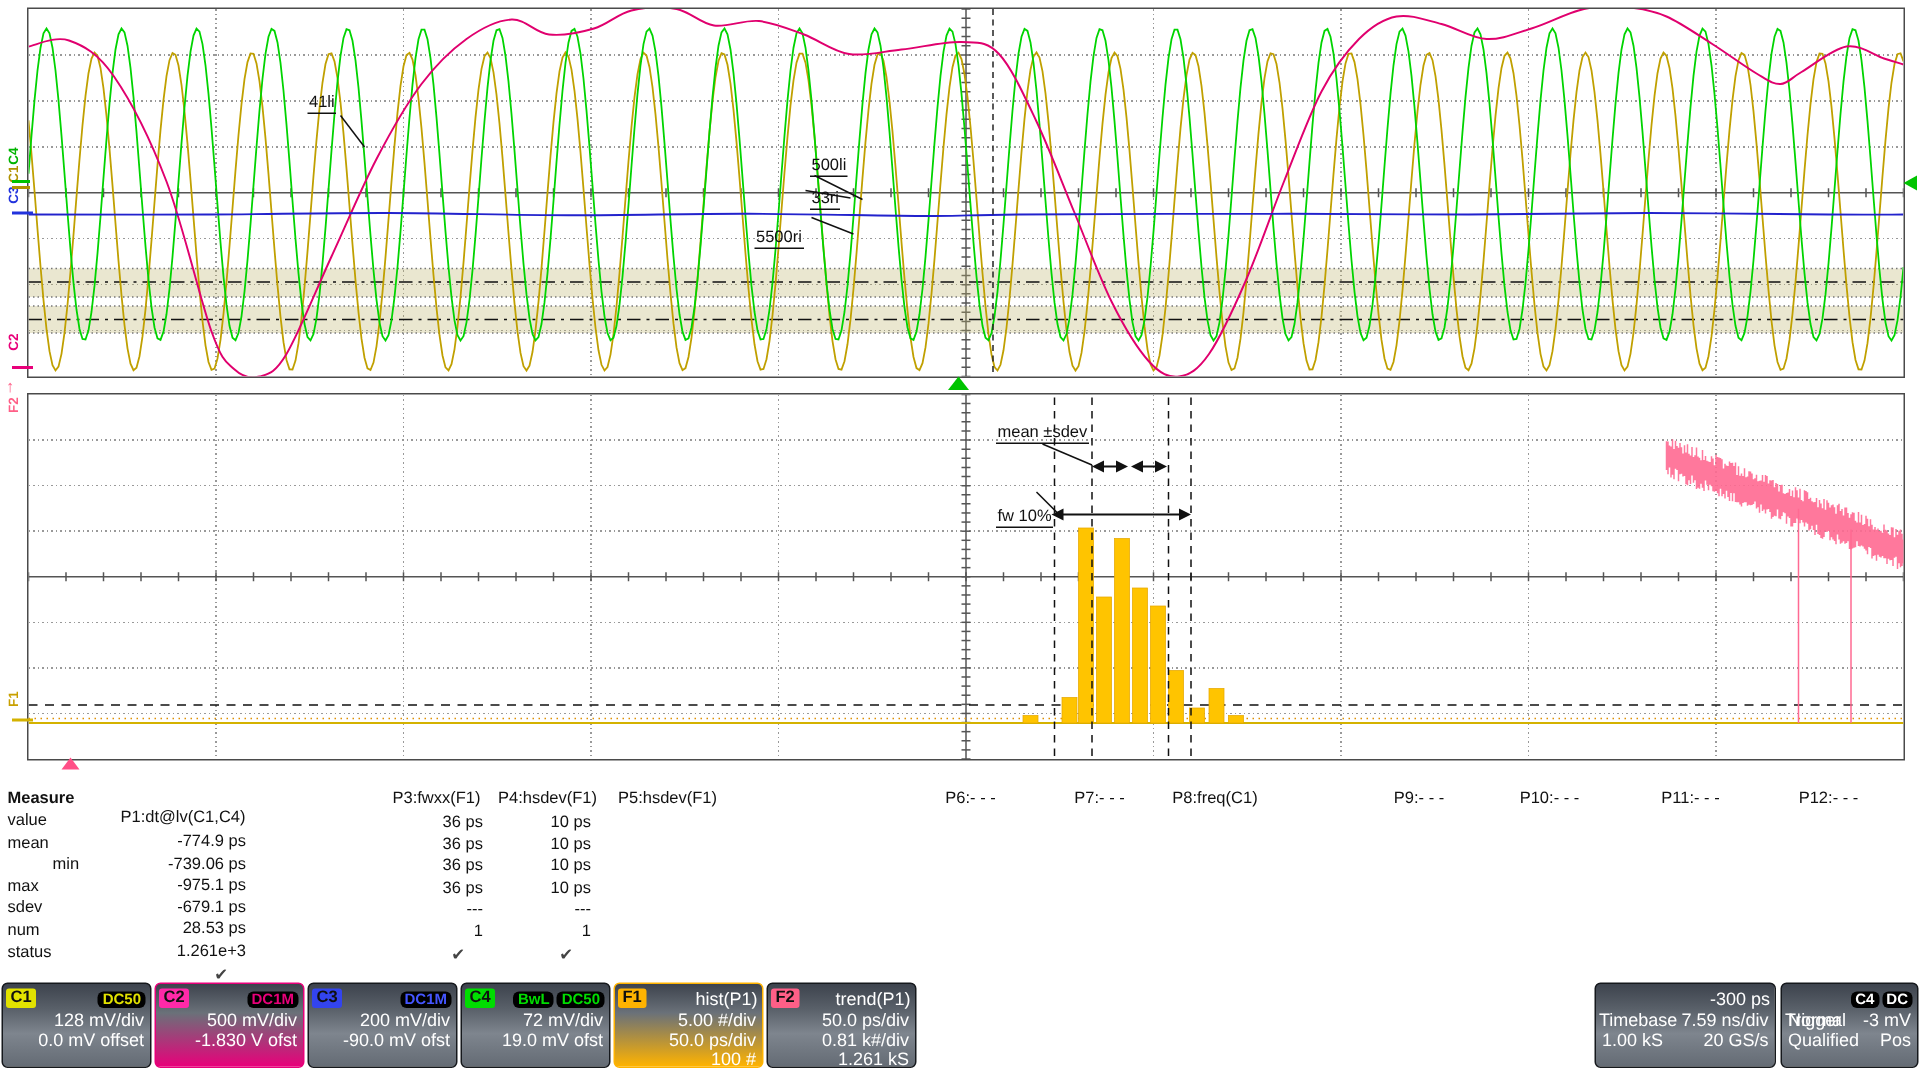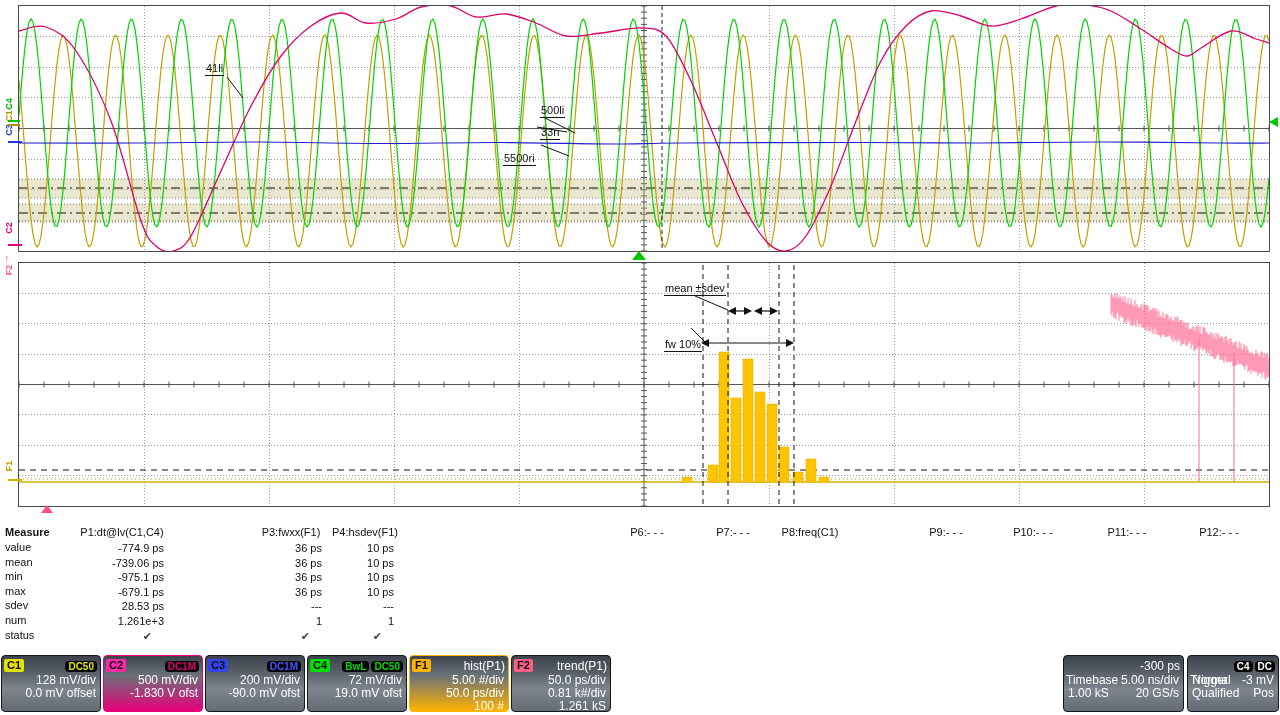--- a/index.html
+++ b/index.html
@@ -324,26 +324,26 @@
   <div class="tri" style="left:632px;top:251px;border-left:7px solid transparent;border-right:7px solid transparent;border-bottom:9px solid #00c400;"></div>
 
   <div class="tri" style="left:1269px;top:117px;border-top:5px solid transparent;border-bottom:5px solid transparent;border-right:9px solid #00c400;"></div>
 
   <div class="tri" style="left:41px;top:505px;border-left:6px solid transparent;border-right:6px solid transparent;border-bottom:8px solid #ff4f87;"></div>
 
   <div id="measure">
     <div class="mtitle">Measure</div>
   <div class="mrl" style="top: 16px;">value</div>
       <div class="mrl" style="top: 30.6px;">mean</div>
-      <div class="mrl" style="top: 45.2px;">min</div>
+      <div class="mrl" style="top: 45.2px; margin-left: 30px;">min</div>
       <div class="mrl" style="top: 59.8px;">max</div>
       <div class="mrl" style="top: 74.4px;">sdev</div>
       <div class="mrl" style="top: 89px;">num</div>
       <div class="mrl" style="top: 103.6px;">status</div>
-      <div class="mcol" style="left: 78px; width: 88px;">
+      <div class="mcol" style="left: 78px; width: 88px; margin-top: 13px;">
         <div class="mhead">P1:dt@lv(C1,C4)</div>
         <div class="mval">-774.9 ps</div>
         <div class="mval">-739.06 ps</div>
         <div class="mval">-975.1 ps</div>
         <div class="mval">-679.1 ps</div>
         <div class="mval">28.53 ps</div>
         <div class="mval">1.261e+3</div>
         <div class="mval chk">✔</div>
       </div>
       <div class="mcol" style="left: 258px; width: 66px;">
@@ -359,20 +359,30 @@
       <div class="mcol" style="left: 332px; width: 64px;">
         <div class="mhead">P4:hsdev(F1)</div>
         <div class="mval">10 ps</div>
         <div class="mval">10 ps</div>
         <div class="mval">10 ps</div>
         <div class="mval">10 ps</div>
         <div class="mval">---</div>
         <div class="mval">1</div>
         <div class="mval chk">✔</div>
       </div>
+      <div class="mcol" style="left: 412px; width: 66px;">
+        <div class="mhead">P5:hsdev(F1)</div>
+        <div class="mval"></div>
+        <div class="mval"></div>
+        <div class="mval"></div>
+        <div class="mval"></div>
+        <div class="mval"></div>
+        <div class="mval"></div>
+        <div class="mval"></div>
+      </div>
       <div class="mcol" style="left: 622px; width: 50px;">
         <div class="mhead">P6:- - -</div>
       </div>
       <div class="mcol" style="left: 708px; width: 50px;">
         <div class="mhead">P7:- - -</div>
       </div>
       <div class="mcol" style="left: 772px; width: 76px;">
         <div class="mhead">P8:freq(C1)</div>
       </div>
       <div class="mcol" style="left: 918px; width: 56px;">
@@ -438,21 +448,21 @@
         </div>
         <div class="dline">50.0 ps/div</div>
         <div class="dline">0.81 k#/div</div>
         <div class="dline">1.261 kS</div>
       </div>
       <div class="dbox" style="left: 1063px; width: 121px;">
         <div class="dhead">
           <span class="hleft">Timebase</span>
           <span>-300 ps</span>
         </div>
- <div class="dline">5.00 ns/div</div>
+ <div class="dline">7.59 ns/div</div>
  <div class="drow">
           <span>1.00 kS</span>
           <span>20 GS/s</span>
         </div>
       </div>
       <div class="dbox" style="left: 1187px; width: 92px;">
         <div class="dhead">
           <span class="hleft">Trigger</span>
           <span><span class="tbadge">C4</span><span class="tbadge">DC</span></span>
         </div>

